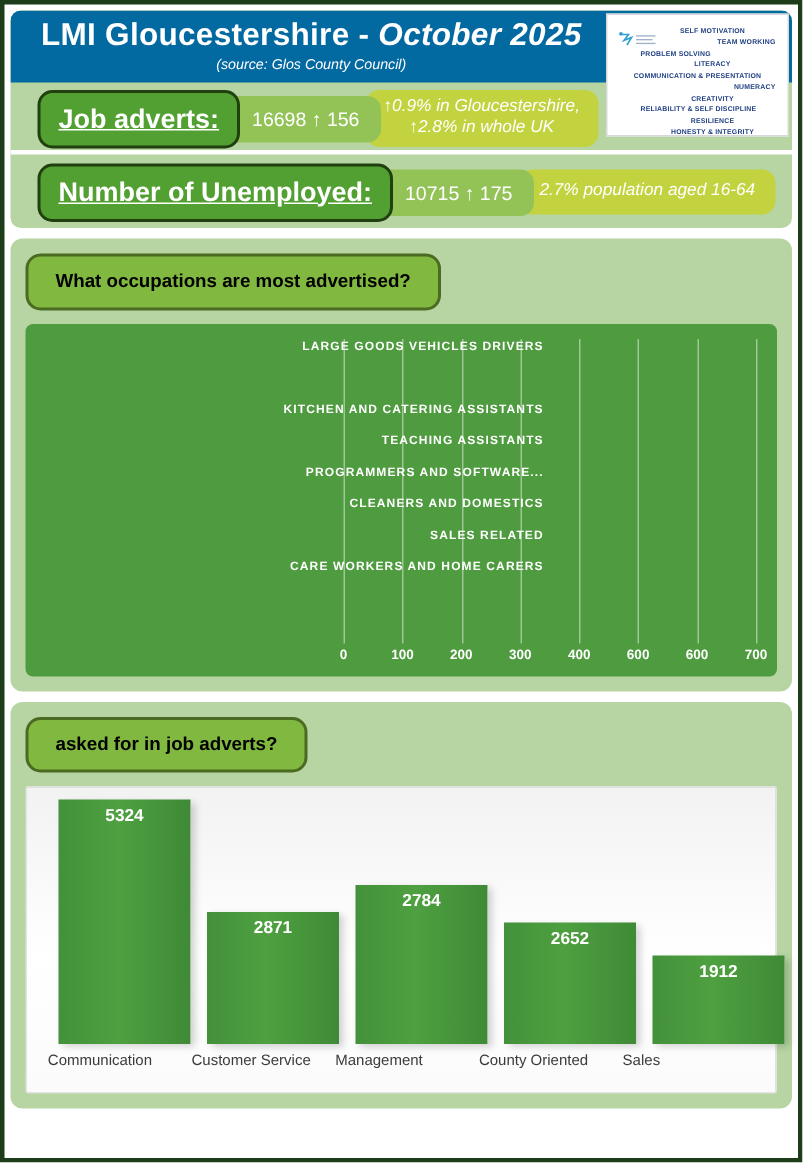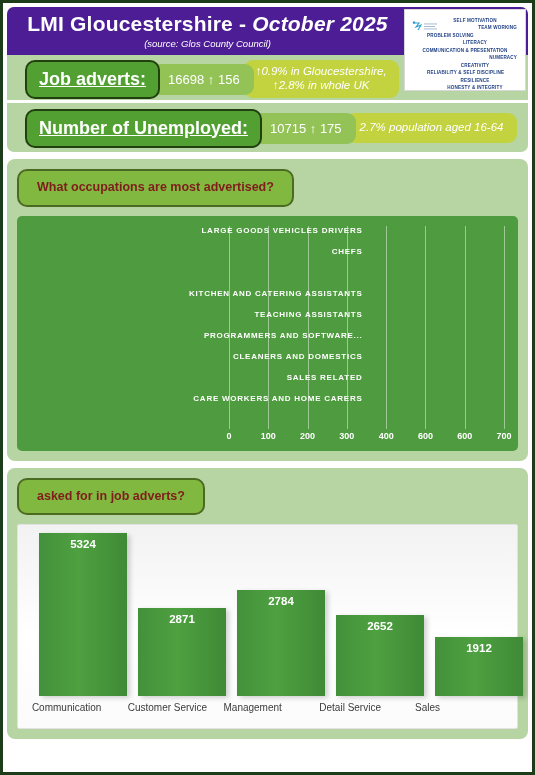--- a/index.html
+++ b/index.html
@@ -29,21 +29,21 @@
   .top-block {
     position: relative;
     background: #b6d5a2;
     border-radius: 7px;
     overflow: hidden;
   }
 
   .header-bar {
     position: relative;
     height: 48px;
-    background: #4c1d95;
+    background: #0369a1;
     display: flex;
     flex-direction: column;
     align-items: center;
     justify-content: center;
     padding-right: 120px;
   }
   .header-title {
     color: #ffffff;
     font-size: 21px;
     font-weight: bold;
@@ -155,21 +155,21 @@
     background: #b6d5a2;
     border-radius: 8px;
     margin-top: 7px;
     padding: 10px;
   }
   .panel-q {
     display: inline-block;
     background: #81b83f;
     border: 2px solid #4c6b22;
     border-radius: 10px;
-    color: #7f1d1d;
+    color: #000000;
     font-size: 12.5px;
     font-weight: bold;
     line-height: 1.25;
     padding: 9px 18px;
     text-align: center;
   }
 
   
   .hchart {
     margin-top: 9px;
@@ -370,26 +370,20 @@
           <span style="left:100%"></span>
       </div>
 
       <div class="hrow">
         <div class="hlabel">LARGE GOODS VEHICLES DRIVERS</div>
         <div class="htrack">
             <div class="hbar" style="width:35.0%"></div>
           </div>
       </div>
       <div class="hrow">
-        <div class="hlabel">CHEFS</div>
-        <div class="htrack">
-            <div class="hbar" style="width:40.7%"></div>
-          </div>
-      </div>
-      <div class="hrow">
         <div class="htrack">
             <div class="hbar" style="width:41.7%"></div>
           </div>
       </div>
       <div class="hrow">
         <div class="hlabel">KITCHEN AND CATERING ASSISTANTS</div>
         <div class="htrack">
             <div class="hbar" style="width:46.6%"></div>
           </div>
       </div>
@@ -467,19 +461,19 @@
         <div class="vcol">
           <div class="vbar" style="height:59px">
             <div class="vval">1912</div>
           </div>
         </div>
       </div>
       <div class="vlabels">
         <div class="vlabel">Communication</div>
         <div class="vlabel">Customer Service</div>
         <div class="vlabel">Management</div>
-        <div class="vlabel">Detail Service</div>
+        <div class="vlabel">County Oriented</div>
         <div class="vlabel">Sales</div>
       </div>
     </div>
   </div>
 
 </div>
 
 </body></html>

